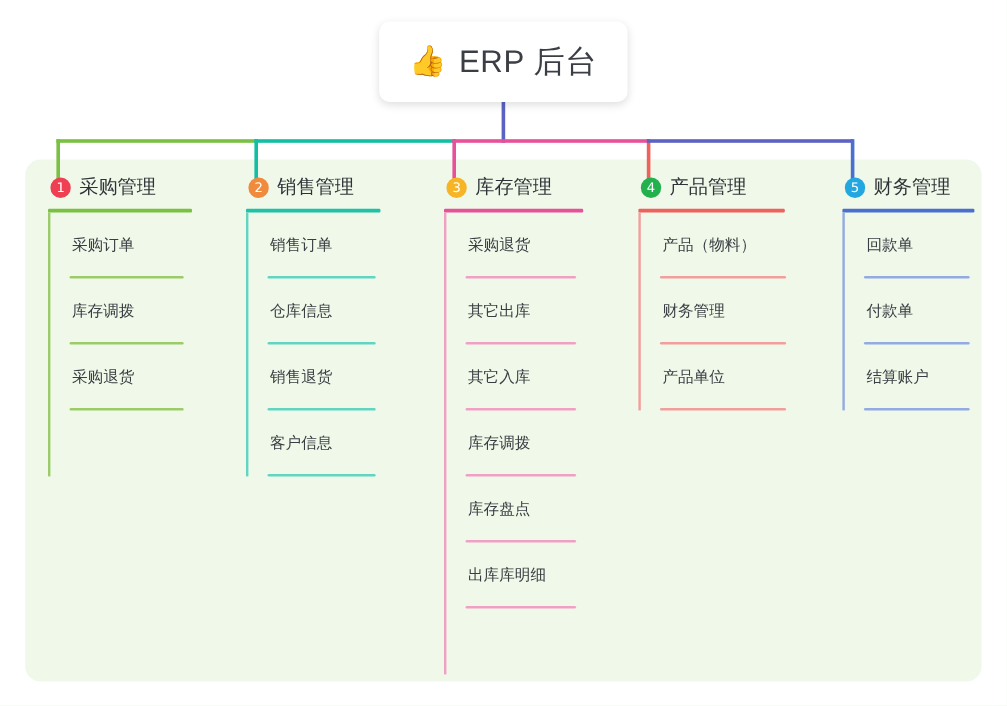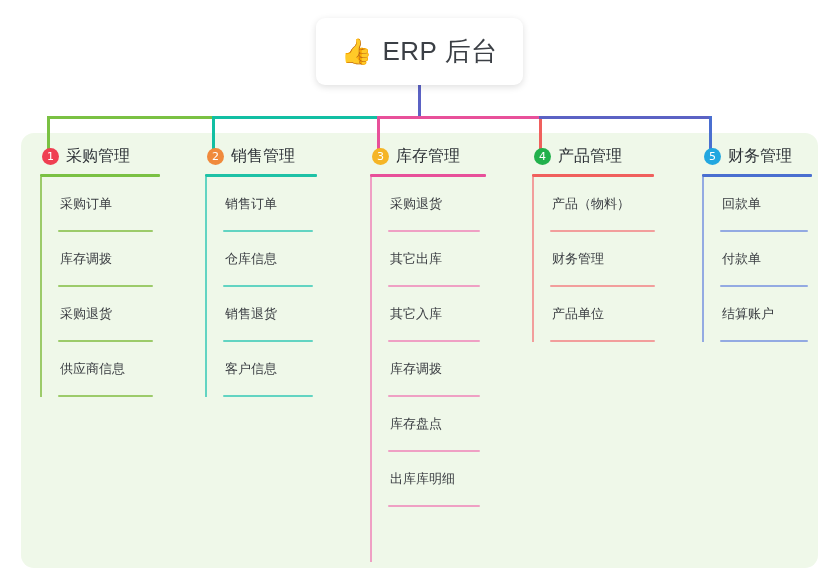--- a/index.html
+++ b/index.html
@@ -105,24 +105,20 @@
             <div class="item-rule" style="width: 95px; background: rgb(156, 203, 106);"></div>
           </div>
           <div class="item">
             <span class="item-label">库存调拨</span>
             <div class="item-rule" style="width: 95px; background: rgb(156, 203, 106);"></div>
           </div>
           <div class="item">
             <span class="item-label">采购退货</span>
             <div class="item-rule" style="width: 95px; background: rgb(156, 203, 106);"></div>
           </div>
-          <div class="item">
-            <span class="item-label">供应商信息</span>
-            <div class="item-rule" style="width: 95px; background: rgb(156, 203, 106);"></div>
-          </div>
         </div>
       </div>
       <div class="col" style="left: 205px;">
         <div class="col-head">
           <span class="badge" style="background: rgb(240, 138, 60);">2</span>
           <span class="col-title">销售管理</span>
         </div>
         <div class="head-rule" style="width: 112px; background: rgb(30, 194, 166);"></div>
         <div class="branch">
           <div class="spine" style="height: 220px; background: rgb(98, 212, 194);"></div>

